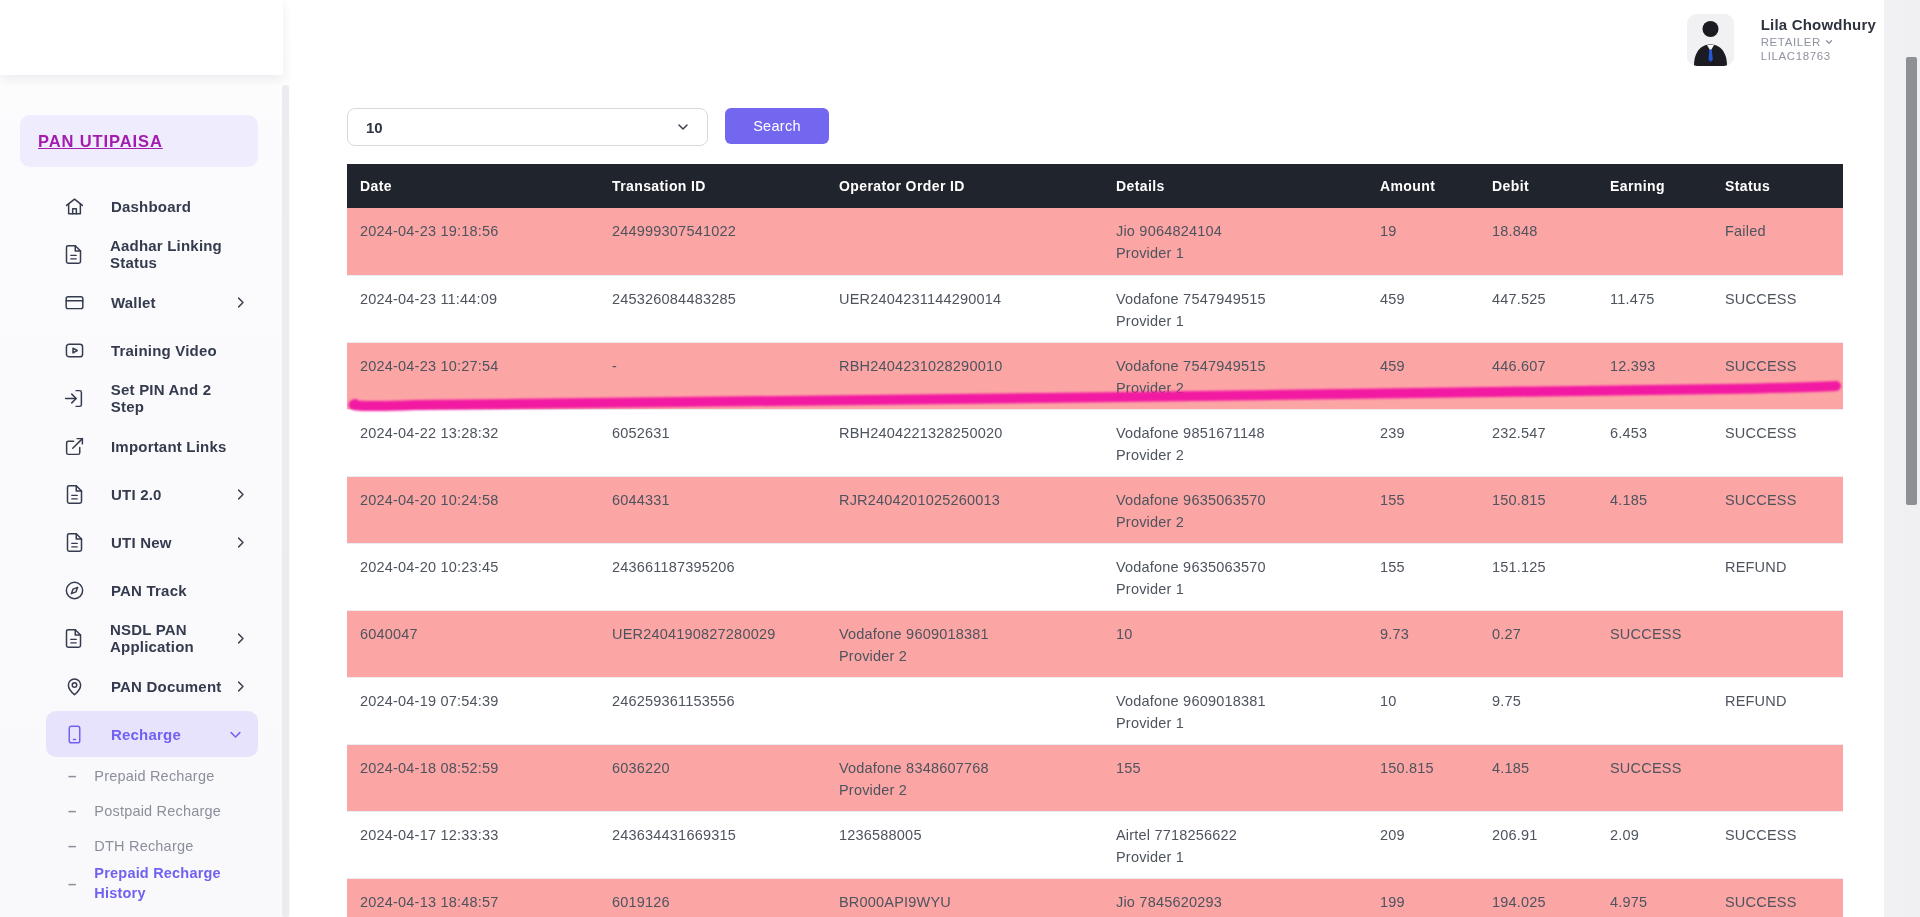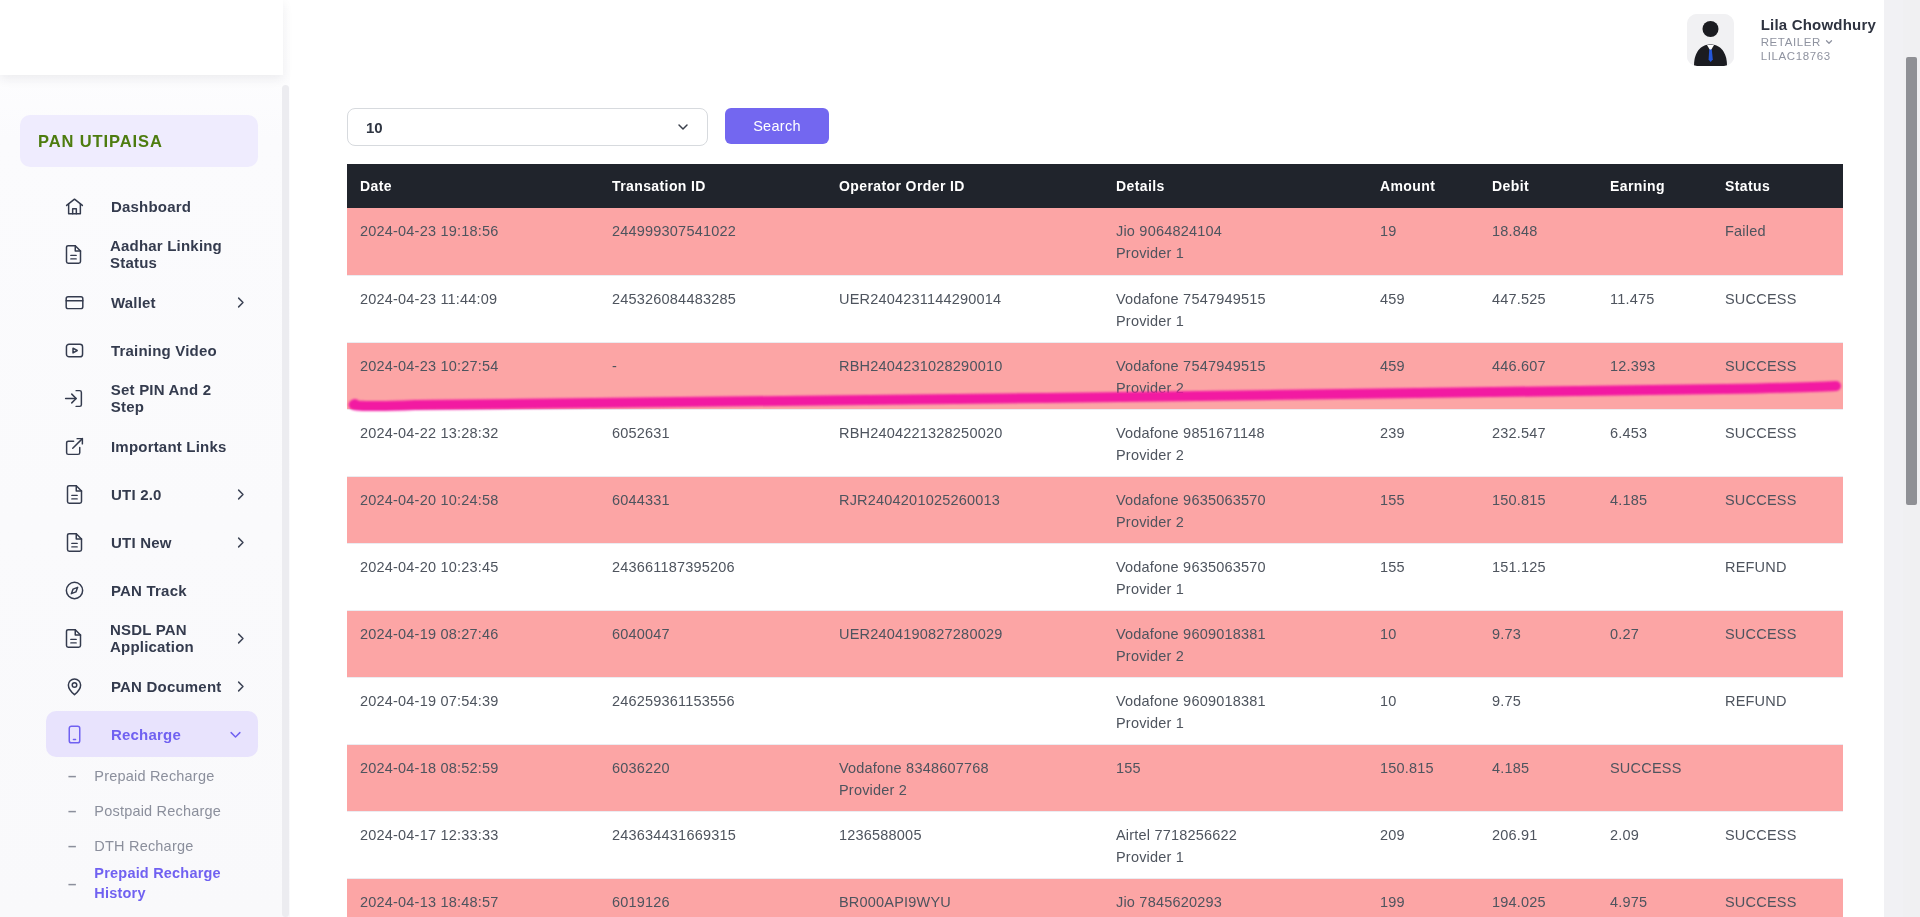--- a/index.html
+++ b/index.html
@@ -18,21 +18,21 @@
   .ucode { font-size:11.5px; color:#8f93a0; letter-spacing:.6px; margin-top:2px; }
 
   
   .sidebar { position:absolute; left:0; top:0; width:290px; height:917px;
     background:linear-gradient(180deg,#ffffff 0,#fbfbfd 140px,#f9f9fb 100%); z-index:6; }
   .logo-card { position:absolute; left:0; top:0; width:283px; height:75px; background:#fff;
     box-shadow:0 4px 10px rgba(40,40,60,.08); }
   .side-scroll { position:absolute; right:1px; top:85px; bottom:0; width:7px; background:#ececf0; border-radius:4px; }
   .brand { position:absolute; left:20px; top:115px; width:238px; height:52px; background:#efecfe;
     border-radius:10px; display:flex; align-items:center; padding-left:18px; cursor:pointer; }
-  .brand span { font-size:16.5px; font-weight:700; color:#4d7c0f; letter-spacing:.9px; }
+  .brand span { font-size:16.5px; font-weight:700; color:#a21caf; letter-spacing:.9px;text-decoration:underline; }
   .menu { position:absolute; left:0; top:182px; width:283px;padding-left:26px; }
   .mi { display:flex; align-items:center; color:#343b4e; cursor:pointer; }
   .mi.item { height:48px; padding-left:37px; padding-right:35px; }
   .mi.item .ic { width:22px; height:22px; display:flex; align-items:center; justify-content:center; color:#343b4e; }
   .mi.item .lbl { font-size:15px; font-weight:600; letter-spacing:.2px; margin-left:26px; }
   .mi.item .chev { margin-left:auto; display:flex; align-items:center; color:#3d4456; }
   .mi.item.active { background:#e8e3fd; border-radius:10px; margin:1px 25px 1px 20px; height:46px;
     padding-left:17px; padding-right:15px; }
   .mi.item.active, .mi.item.active .ic, .mi.item.active .chev { color:#7061f1; }
   .mi.item.active .lbl { color:#7061f1; }
@@ -355,21 +355,20 @@
           <div class="td">2024-04-20 10:23:45</div>
           <div class="td">243661187395206</div>
           <div class="td"></div>
           <div class="td"><span>Vodafone 9635063570</span><span class="l2">Provider 1</span></div>
           <div class="td">155</div>
           <div class="td">151.125</div>
           <div class="td"></div>
           <div class="td">REFUND</div>
         </div>
         <div class="trow stripe">
-          <div class="td">2024-04-19 08:27:46</div>
           <div class="td">6040047</div>
           <div class="td">UER2404190827280029</div>
           <div class="td"><span>Vodafone 9609018381</span><span class="l2">Provider 2</span></div>
           <div class="td">10</div>
           <div class="td">9.73</div>
           <div class="td">0.27</div>
           <div class="td">SUCCESS</div>
         </div>
         <div class="trow">
           <div class="td">2024-04-19 07:54:39</div>

